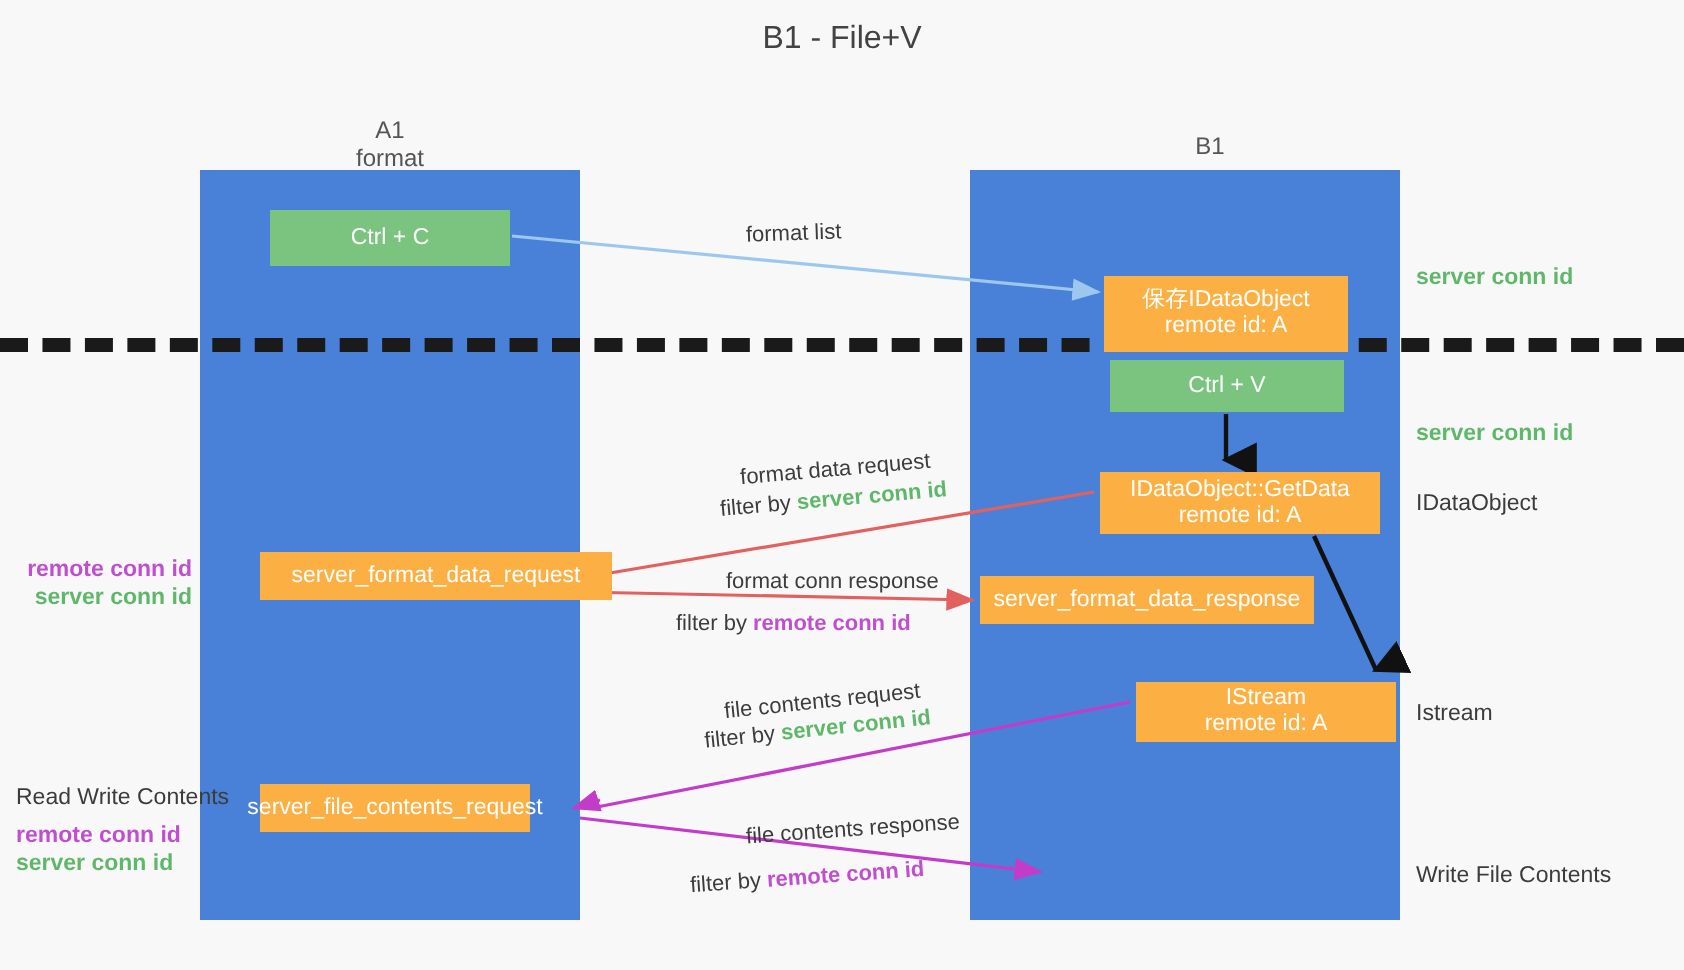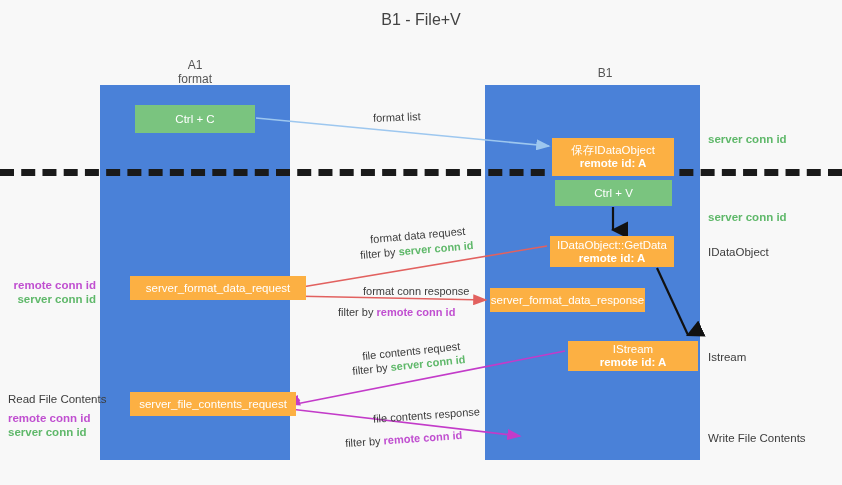--- a/index.html
+++ b/index.html
@@ -66,30 +66,30 @@
     flex-direction: column;
     color: #ffffff;
     font-size: 11.5px;
     line-height: 13px;
     text-align: center;
     box-sizing: border-box;
     padding: 2px 4px;
   }
   .box.green { background: #7ac47f; }
   .box.orange { background: #fcb043; }
-  .box .l2 { display: block; font-weight: bold; }
+  .box .l2 { display: block; }
 
   #box-ctrlc { left: 135px; top: 105px; width: 120px; height: 28px; }
   #box-idataobject { left: 552px; top: 128px; width: 122px; height: 38px; margin-top: 10px; }
   #box-ctrlv { left: 555px; top: 180px; width: 117px; height: 26px; }
-  #box-getdata { left: 550px; top: 236px; width: 124px; height: 31px; }
+  #box-getdata { left: 550px; top: 236px; width: 140px; height: 31px; }
   #box-fmt-req { left: 130px; top: 276px; width: 176px; height: 24px; }
-  #box-fmt-resp { left: 490px; top: 288px; width: 155px; height: 24px; }
+  #box-fmt-resp { left: 490px; top: 288px; width: 167px; height: 24px; }
   #box-istream { left: 568px; top: 341px; width: 130px; height: 30px; }
-  #box-file-req { left: 130px; top: 392px; width: 166px; height: 24px; }
+  #box-file-req { left: 130px; top: 392px; width: 135px; height: 24px; }
   #box-file-resp { left: 524px; top: 424px; width: 160px; height: 24px; }
 
   
   .ann {
     font-size: 11.5px;
     line-height: 14px;
   }
   .ann.server { color: #5fb86a; font-weight: bold; }
   .ann.plain { color: #3c3c3c; }
 
@@ -256,20 +256,20 @@
   <div class="abs ann server" id="ann-server-2">server conn id</div>
   <div class="abs ann plain" id="ann-dataobject">IDataObject</div>
   <div class="abs ann plain" id="ann-istream">Istream</div>
   <div class="abs ann plain" id="ann-writefile">Write File Contents</div>
 
   <div class="abs ann-stack" id="ann-left-1">
     <span class="r">remote conn id</span>
     <span class="s">server conn id</span>
   </div>
 
-  <div class="abs ann plain" id="ann-readfile">Read File Contents</div>
+  <div class="abs ann plain" id="ann-readfile">Read Write Contents</div>
 
   <div class="abs ann-stack" id="ann-left-2">
     <span class="r">remote conn id</span>
     <span class="s">server conn id</span>
   </div>
 
 </div>
 
 </body></html>

